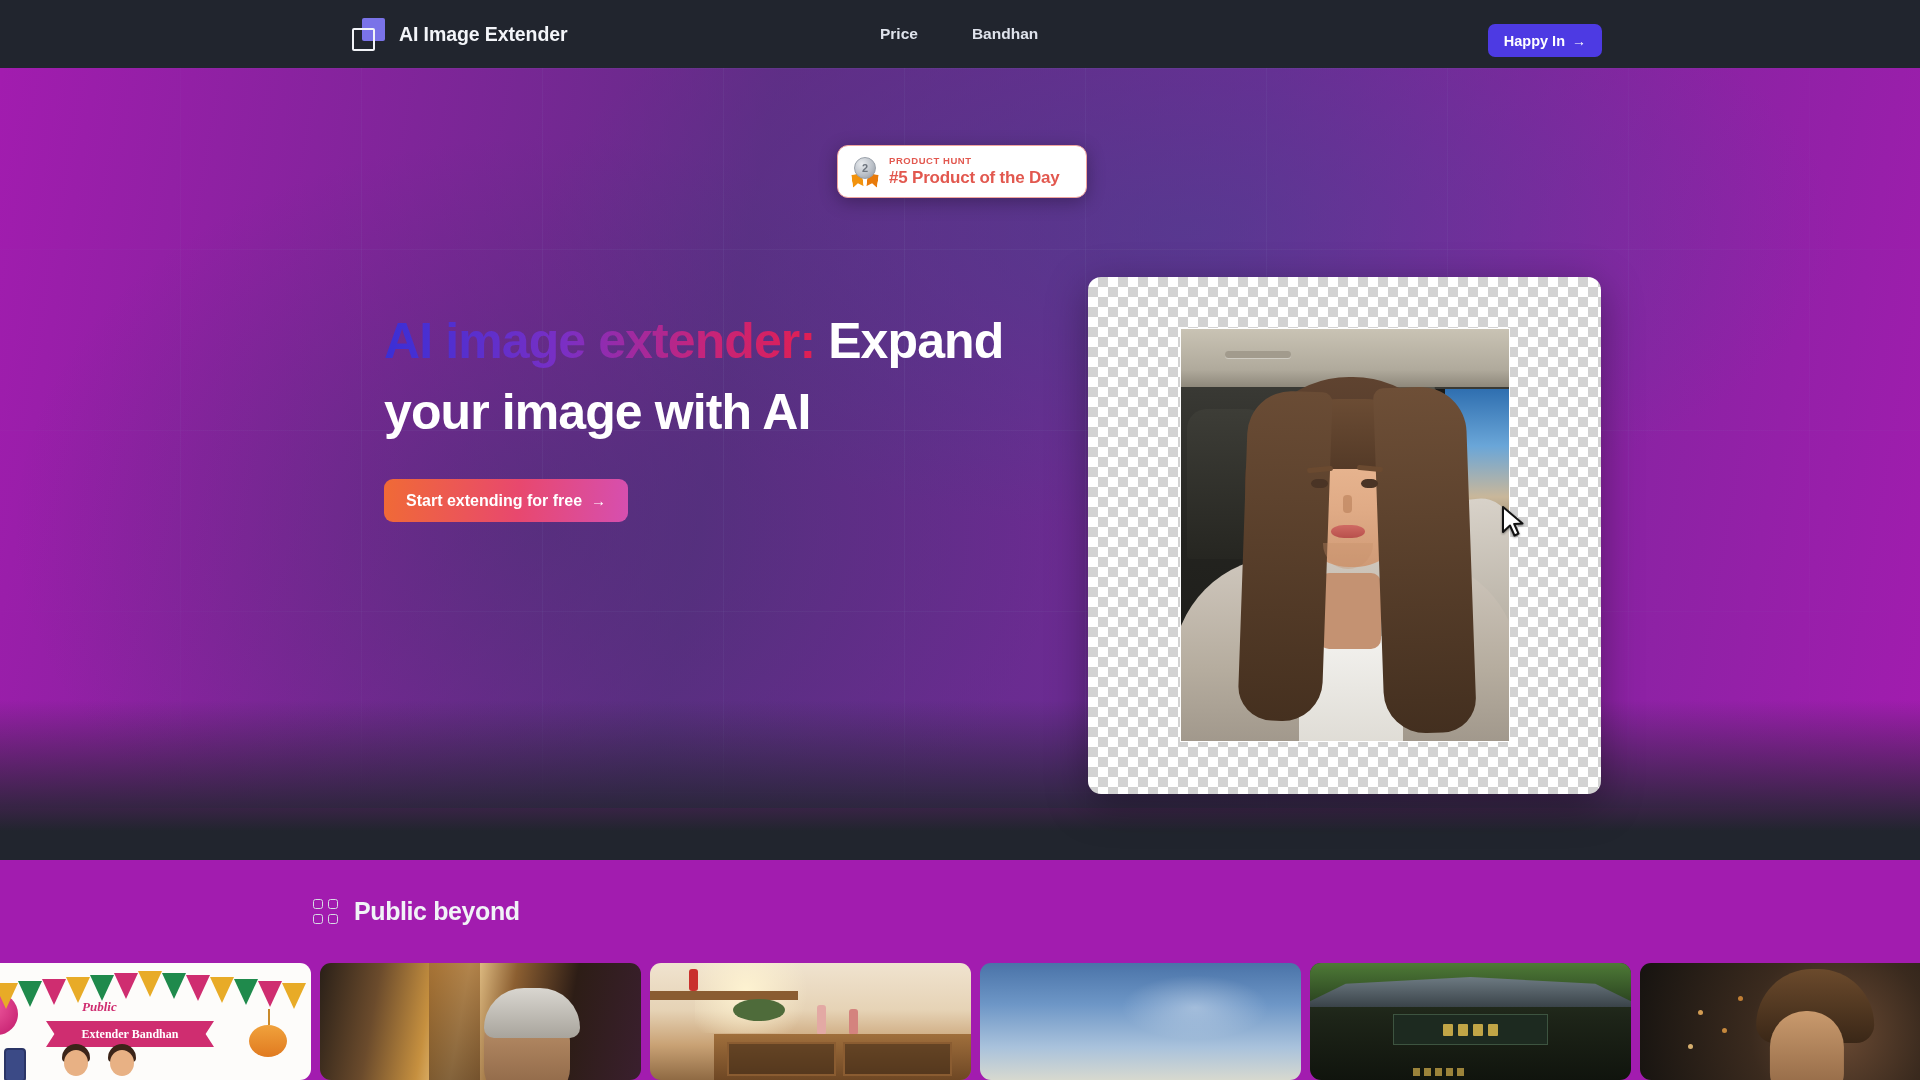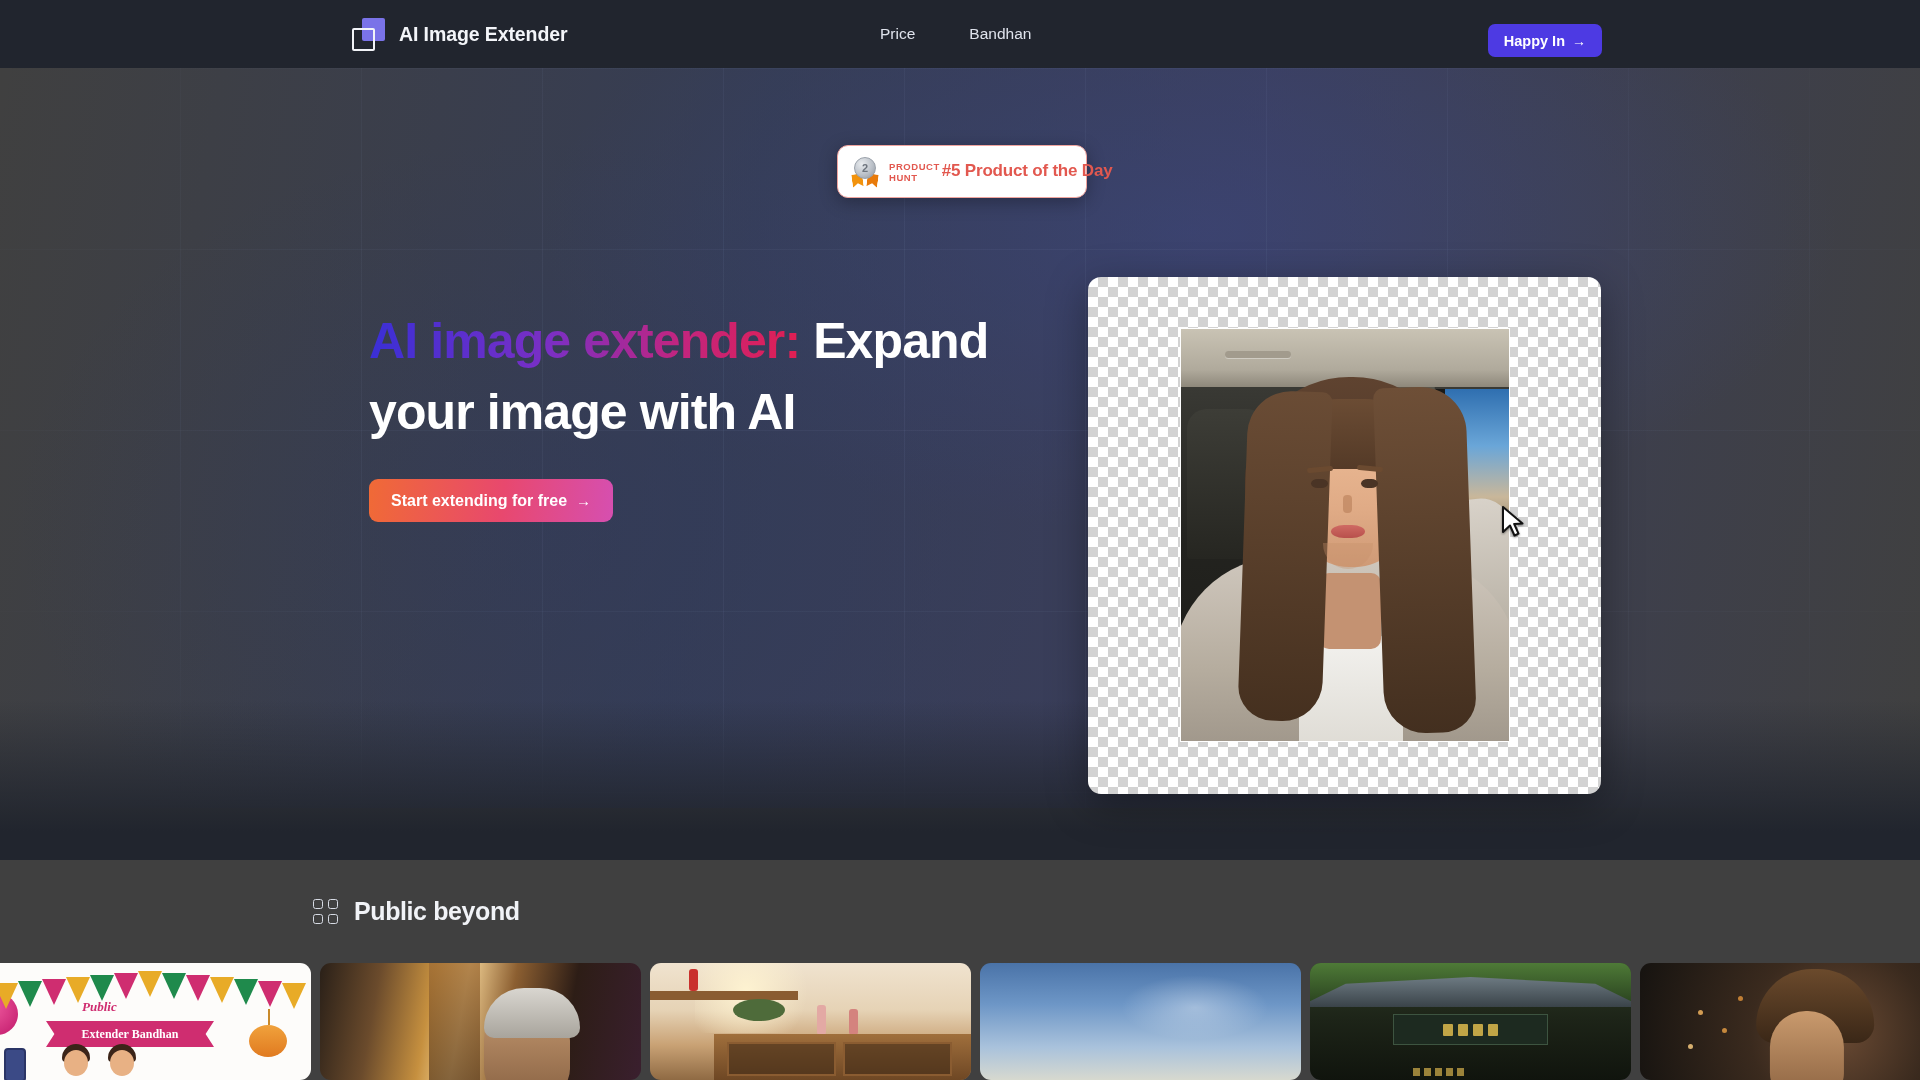--- a/index.html
+++ b/index.html
@@ -2,21 +2,21 @@
 <html><head>
 <meta charset="utf-8">
 <style>
   * { margin:0; padding:0; box-sizing:border-box; }
   html, body {
     width:1920px; height:1080px; overflow:hidden;
     background:#21252e;
     font-family:"Liberation Sans", sans-serif;
     -webkit-font-smoothing:antialiased;
   }
-  .page { position:relative; width:1920px; height:1080px; overflow:hidden; background:#404040; }
+  .page { position:relative; width:1920px; height:1080px; overflow:hidden; background:#a21caf; }
 
   
   .hero-bg {
     position:absolute; left:0; top:68px; width:1920px; height:740px;
     background:
       linear-gradient(100deg, rgba(40,52,86,0.0) 0%, rgba(45,58,102,0.55) 38%, rgba(52,60,120,0.48) 62%, rgba(33,37,46,0.0) 100%),
       radial-gradient(900px 420px at 62% 22%, rgba(70,86,160,0.42) 0%, rgba(33,37,46,0) 72%),
       radial-gradient(700px 520px at 28% 62%, rgba(46,56,92,0.35) 0%, rgba(33,37,46,0) 75%);
   }
   .hero-grid {
@@ -46,21 +46,21 @@
     position:absolute; right:0; top:0; width:23px; height:23px;
     background:#7a73e8; border-radius:2px;
   }
   .logo-sq-out {
     position:absolute; left:0; bottom:0; width:23px; height:23px;
     border:2.2px solid #f2f4f8; border-radius:2px; background:transparent;
   }
   .brand-name { font-size:19.5px; font-weight:700; color:#f3f5f9; letter-spacing:-0.1px; white-space:nowrap; }
 
   .nav { position:absolute; left:880px; top:0; height:68px; display:flex; align-items:center; gap:54px; }
-  .nav a { font-size:15.5px; font-weight:400; color:#dfe3ec; text-decoration:none; white-space:nowrap; }
+  .nav a { font-size:15.5px; font-weight:700; color:#dfe3ec; text-decoration:none; white-space:nowrap; }
 
   .signin {
     position:absolute; right:318px; top:24px;
     display:inline-flex; align-items:center; gap:7px;
     height:33px; padding:0 16px; border:none; border-radius:7px;
     background:#4d3ae3; color:#fff; font-size:14.5px; font-weight:700;
     font-family:"Liberation Sans", sans-serif; cursor:pointer; white-space:nowrap;
   }
   .signin .arr { font-size:14px; font-weight:700; }
 
@@ -79,26 +79,26 @@
     background:radial-gradient(circle at 34% 30%, #e9ecef 0%, #b9bfc7 58%, #8e959e 100%);
     border:1.5px solid #9aa1aa;
     display:flex; align-items:center; justify-content:center;
     color:#6d747d; font-size:11px; font-weight:700;
   }
   .ph-medal .rib-l, .ph-medal .rib-r {
     position:absolute; bottom:0; width:11px; height:13px; background:#f2930d;
   }
   .ph-medal .rib-l { left:0; clip-path:polygon(0 0,100% 0,100% 100%,50% 72%,0 100%); transform:rotate(-8deg); }
   .ph-medal .rib-r { right:0; background:#e87a0a; clip-path:polygon(0 0,100% 0,100% 100%,50% 72%,0 100%); transform:rotate(8deg); }
-  .ph-text { display:flex; flex-direction:row; justify-content:center; gap:2px; }
+  .ph-text { display:flex; flex-direction:column; justify-content:center; gap:2px; }
   .ph-kicker { font-size:9.5px; font-weight:700; color:#e2584f; letter-spacing:0.55px; }
   .ph-title { font-size:17px; font-weight:700; color:#e2584f; letter-spacing:-0.2px; white-space:nowrap; }
 
   
-  .hero-left { position:absolute; left:369px; top:306px; width:700px; z-index:15; }
+  .hero-left { position:absolute; left:384px; top:306px; width:700px; z-index:15; }
   .hero-h1 {
     font-size:50px; line-height:71px; font-weight:700; color:#ffffff;
     letter-spacing:-0.9px;
   }
   .grad-text {
     background:linear-gradient(90deg, #3a2fd6 0%, #7b2fc4 42%, #c2257f 72%, #e01f52 100%);
     -webkit-background-clip:text; background-clip:text; color:transparent;
   }
   .hero-sub {
     margin-top:27px; width:585px;

